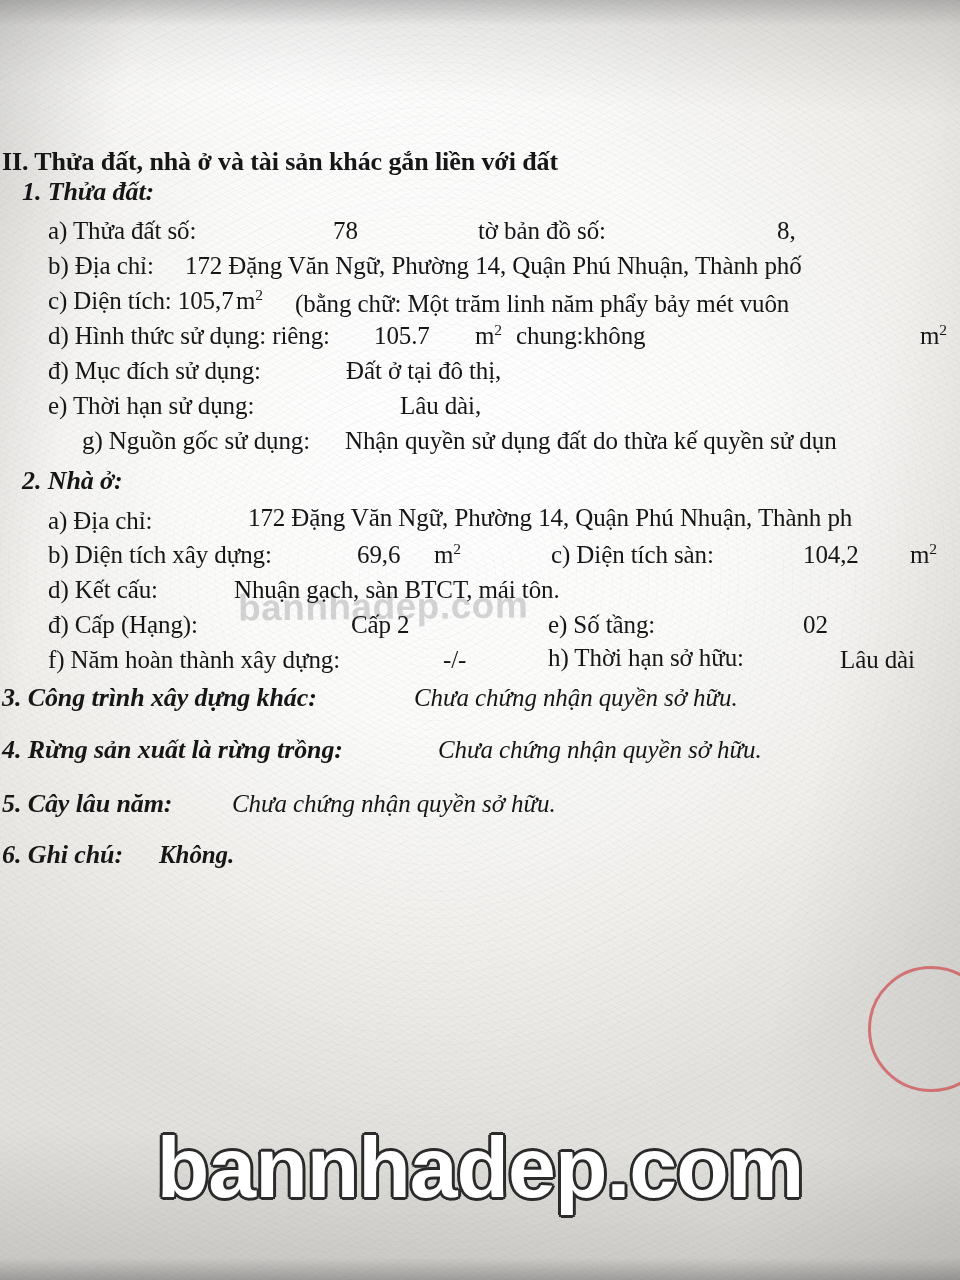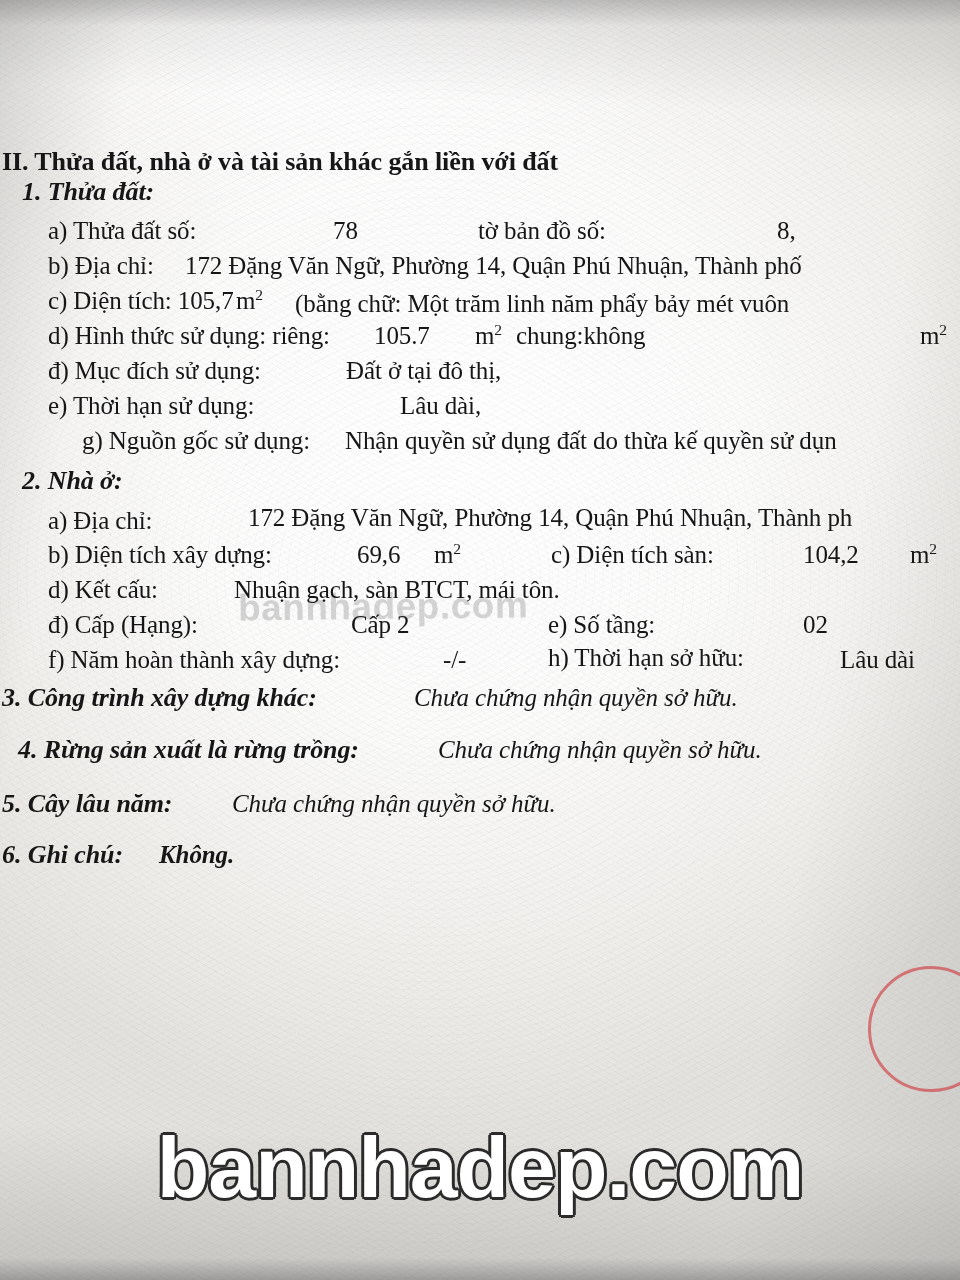--- a/index.html
+++ b/index.html
@@ -220,21 +220,21 @@
     <div class="line" style="left:803px; top:611px;">02</div>
 
     <div class="line" style="left:48px; top:646px;">f) Năm hoàn thành xây dựng:</div>
     <div class="line" style="left:443px; top:646px;">-/-</div>
     <div class="line" style="left:548px; top:644px;">h) Thời hạn sở hữu:</div>
     <div class="line" style="left:840px; top:646px;">Lâu dài</div>
 
     <div class="line bi" style="left:2px; top:684px; font-size:26px;">3. Công trình xây dựng khác:</div>
     <div class="line italic" style="left:414px; top:684px;">Chưa chứng nhận quyền sở hữu.</div>
 
-    <div class="line bi" style="left:2px; top:736px; font-size:26px;margin-left:16px;">4. Rừng sản xuất là rừng trồng:</div>
+    <div class="line bi" style="left:2px; top:736px; font-size:26px;">4. Rừng sản xuất là rừng trồng:</div>
     <div class="line italic" style="left:438px; top:736px;">Chưa chứng nhận quyền sở hữu.</div>
 
     <div class="line bi" style="left:2px; top:790px; font-size:26px;">5. Cây lâu năm:</div>
     <div class="line italic" style="left:232px; top:790px;">Chưa chứng nhận quyền sở hữu.</div>
 
     <div class="line bi" style="left:2px; top:841px; font-size:26px;">6. Ghi chú:</div>
     <div class="line italic" style="left:159px; top:841px;font-weight:bold;">Không.</div>
 
   </div>
 

